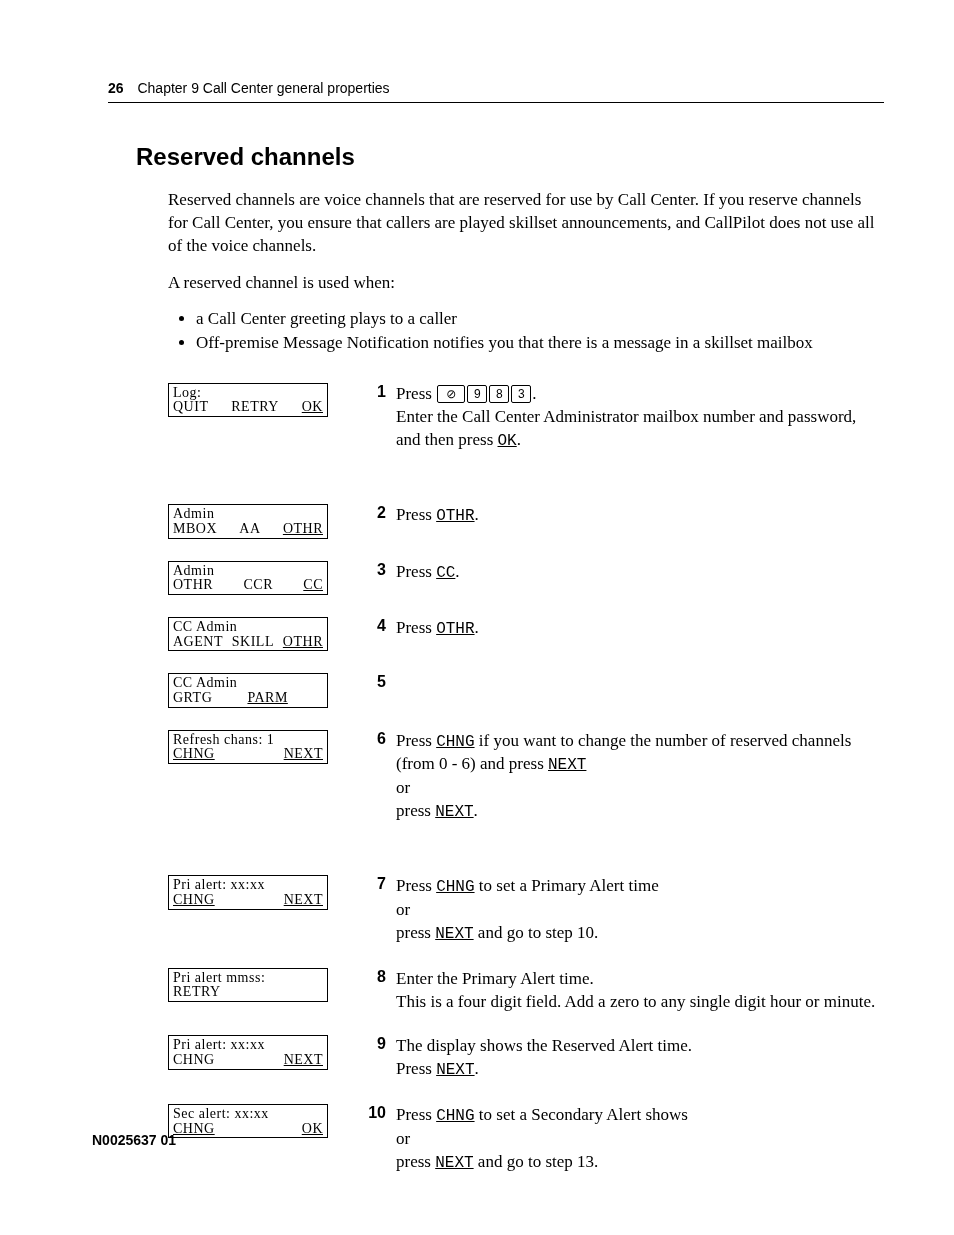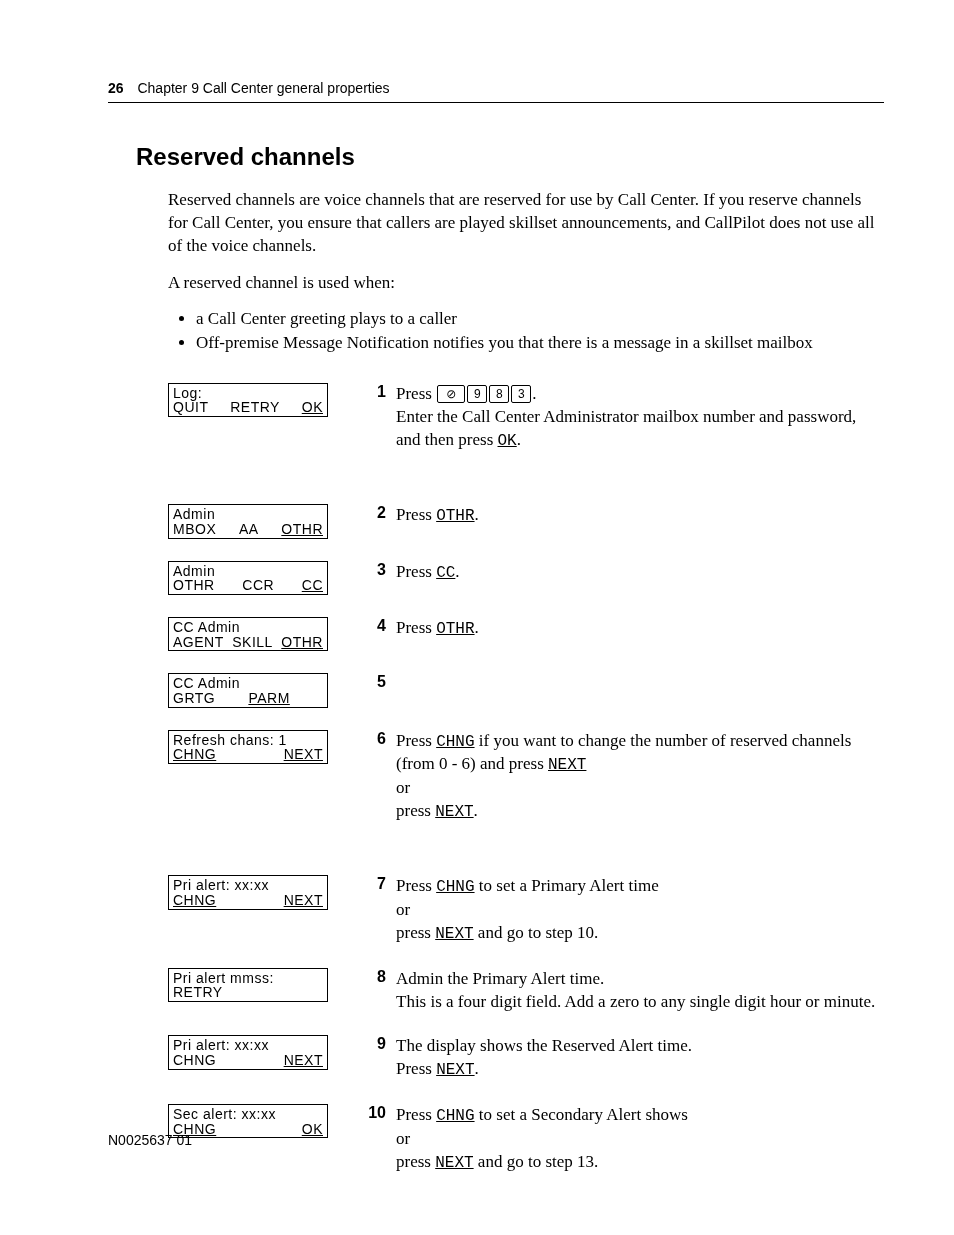--- a/index.html
+++ b/index.html
@@ -50,21 +50,21 @@
     margin-bottom: 22px;
   }
   .step-row.extra-gap { margin-bottom: 52px; }
   .lcd {
     flex: 0 0 160px;
     margin-right: 30px;
   }
   .lcd-box {
     border: 1px solid #000;
     padding: 2px 4px 1px 4px;
-    font-family: Liberation Sans, sans-serif;
+    font-family: Liberation Serif, serif;
     font-size: 14px;
     line-height: 1.05;
     letter-spacing: 0.5px;
   }
   .lcd-box .line {
     display: flex;
     justify-content: space-between;
     white-space: pre;
   }
   .step-num {
@@ -94,24 +94,25 @@
     font-size: 12px;
     line-height: 16px;
     min-width: 10px;
     text-align: center;
     vertical-align: 1px;
     margin: 0 1px;
   }
   .keycap.wide { padding: 0 8px; }
   .footer {
     position: absolute;
-    left: 108px;
+    left: 92px;
     bottom: 88px;
     font-family: Arial, Helvetica, sans-serif;
     font-size: 14px;
+    font-weight: bold;
   }
 </style>
 </head>
 <body>
 
 <div class="page">
   <div class="header-line">
     <span class="pg">26</span>
     <span class="chap">Chapter 9  Call Center general properties</span>
   </div>
@@ -254,21 +255,21 @@
           <div class="line"><span>Pri alert mmss:</span></div>
           <div class="line">
             <span>RETRY</span>
             <span></span>
             <span></span>
           </div>
         </div>
       </div>
       <div class="step-num">8</div>
       <div class="step-text">
-        <span>Admin the Primary Alert time.</span><br>
+        <span>Enter the Primary Alert time.</span><br>
         <span>This is a four digit field. Add a zero to any single digit hour or minute.</span>
       </div>
     </div>
 
     <div class="step-row">
       <div class="lcd">
         <div class="lcd-box">
           <div class="line"><span>Pri alert: xx:xx</span></div>
           <div class="line">
             <span>CHNG</span>

